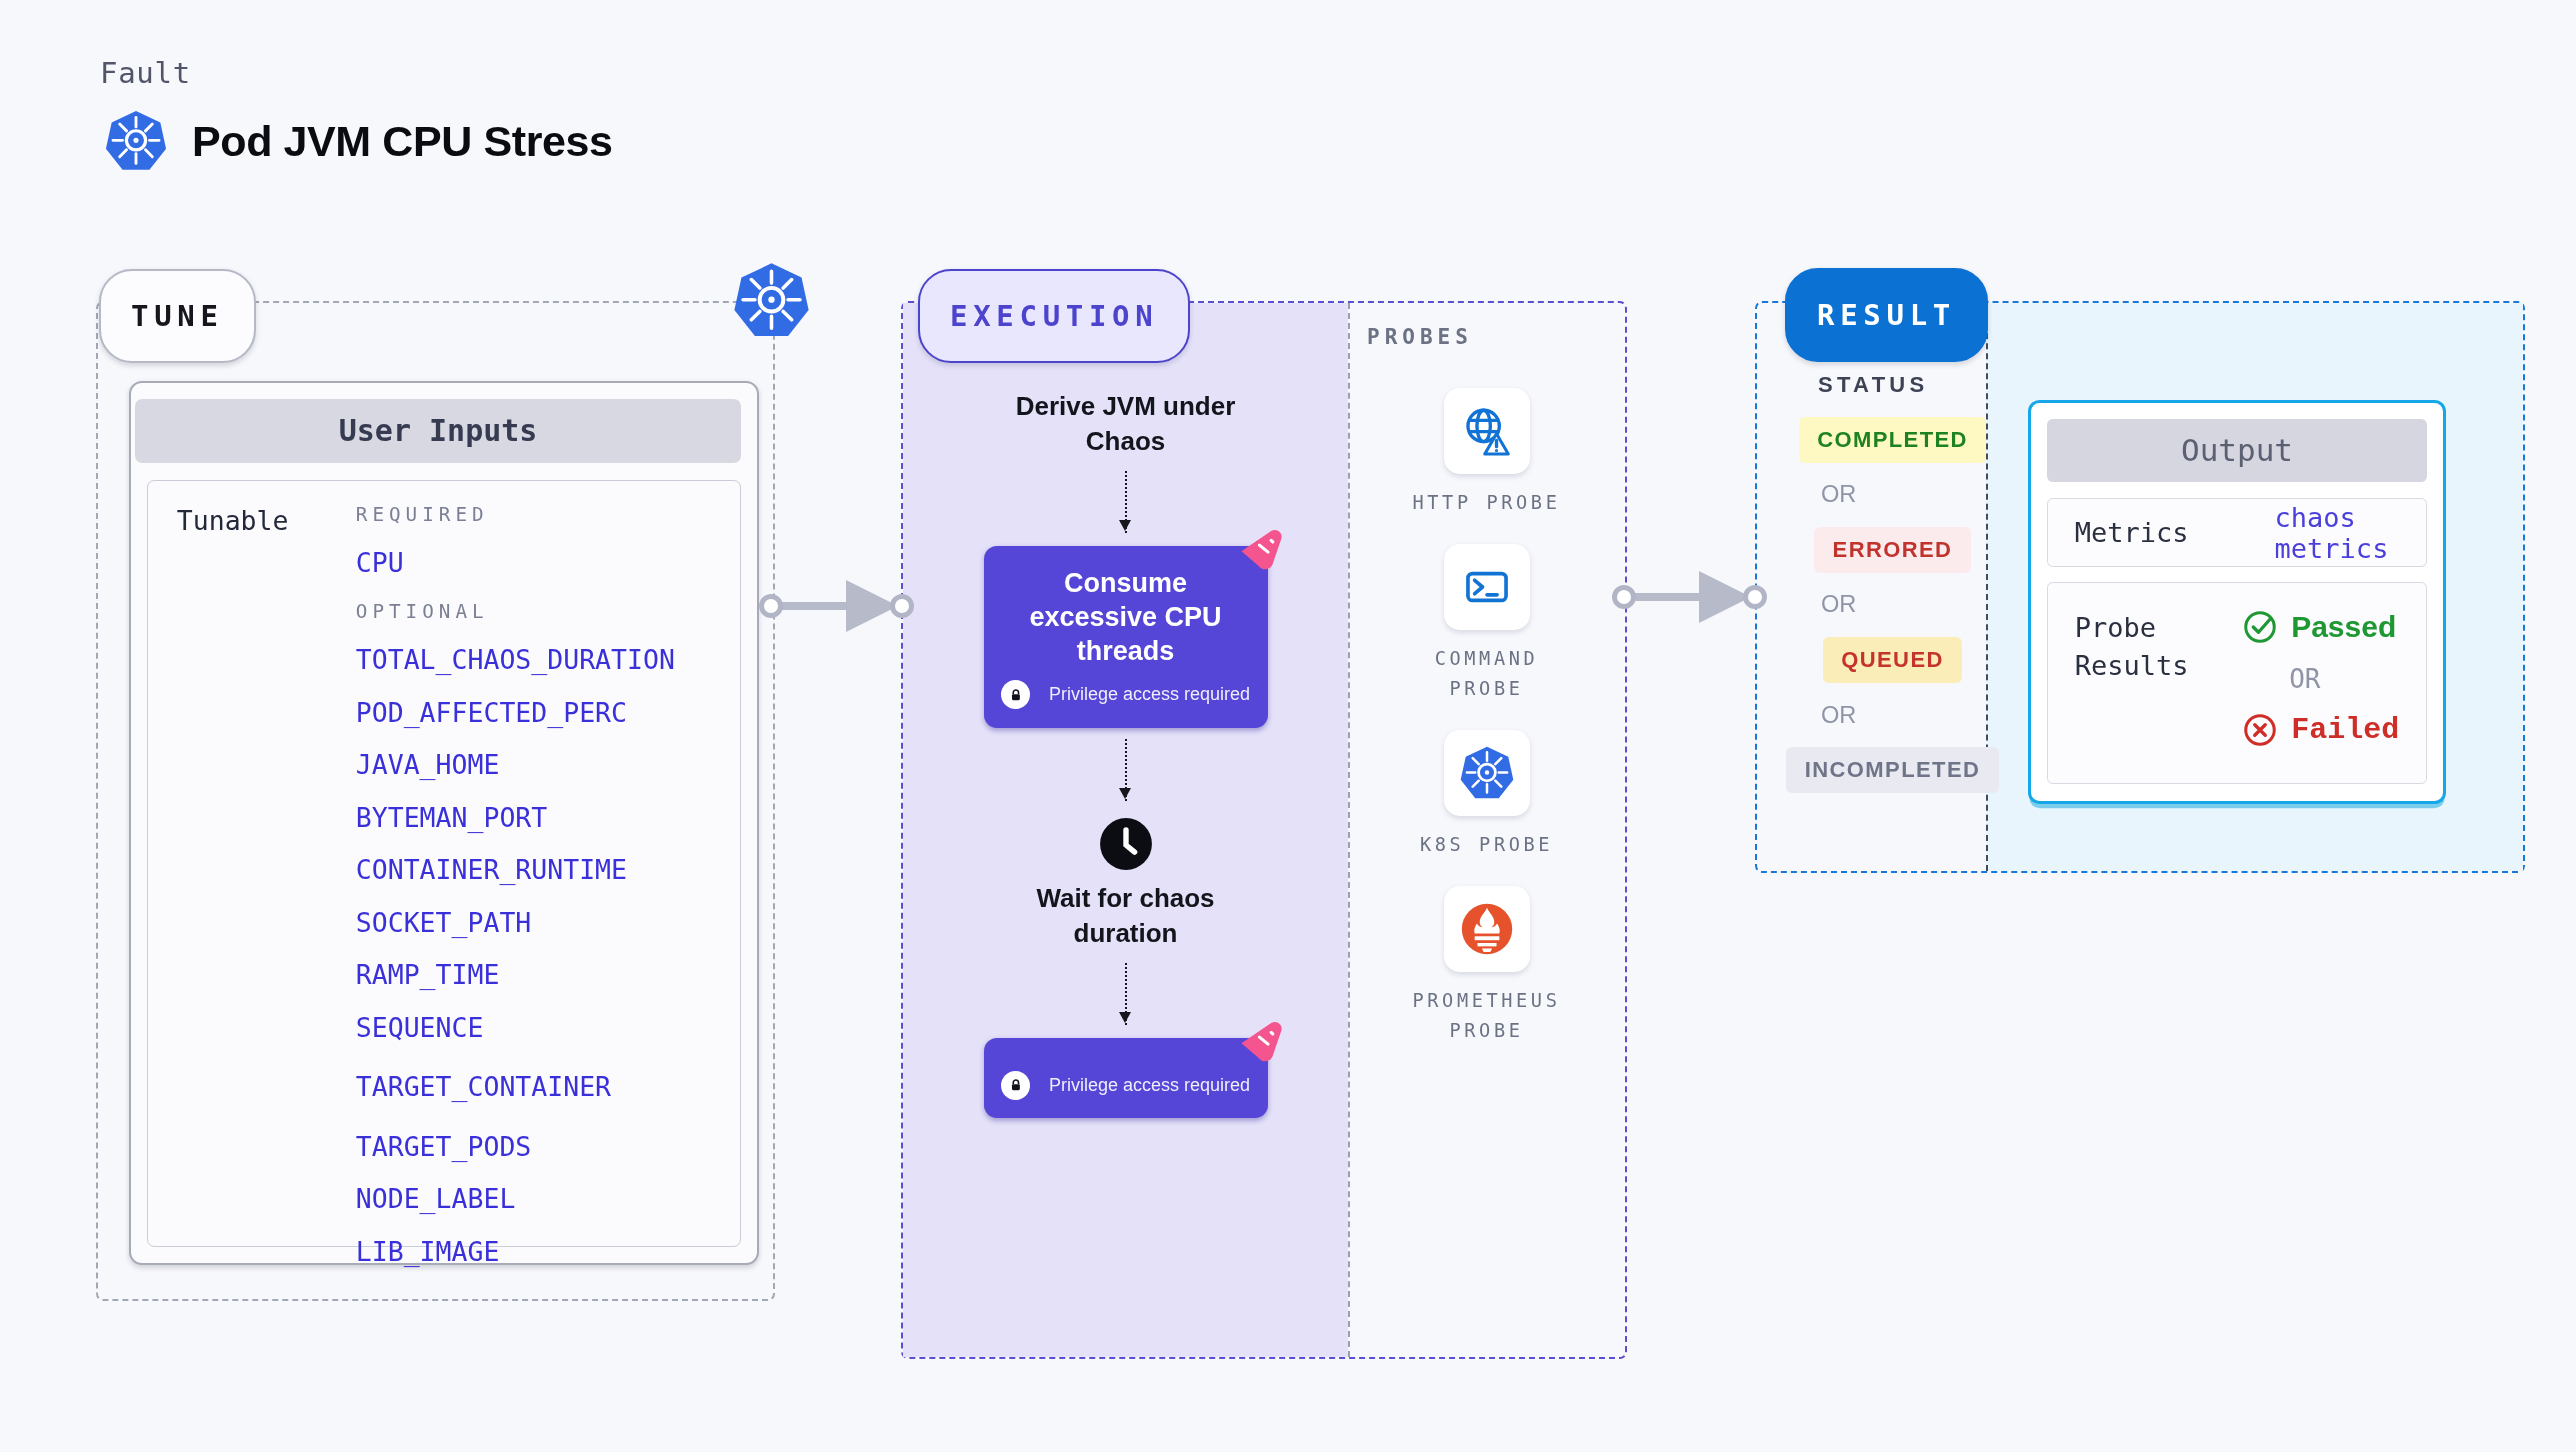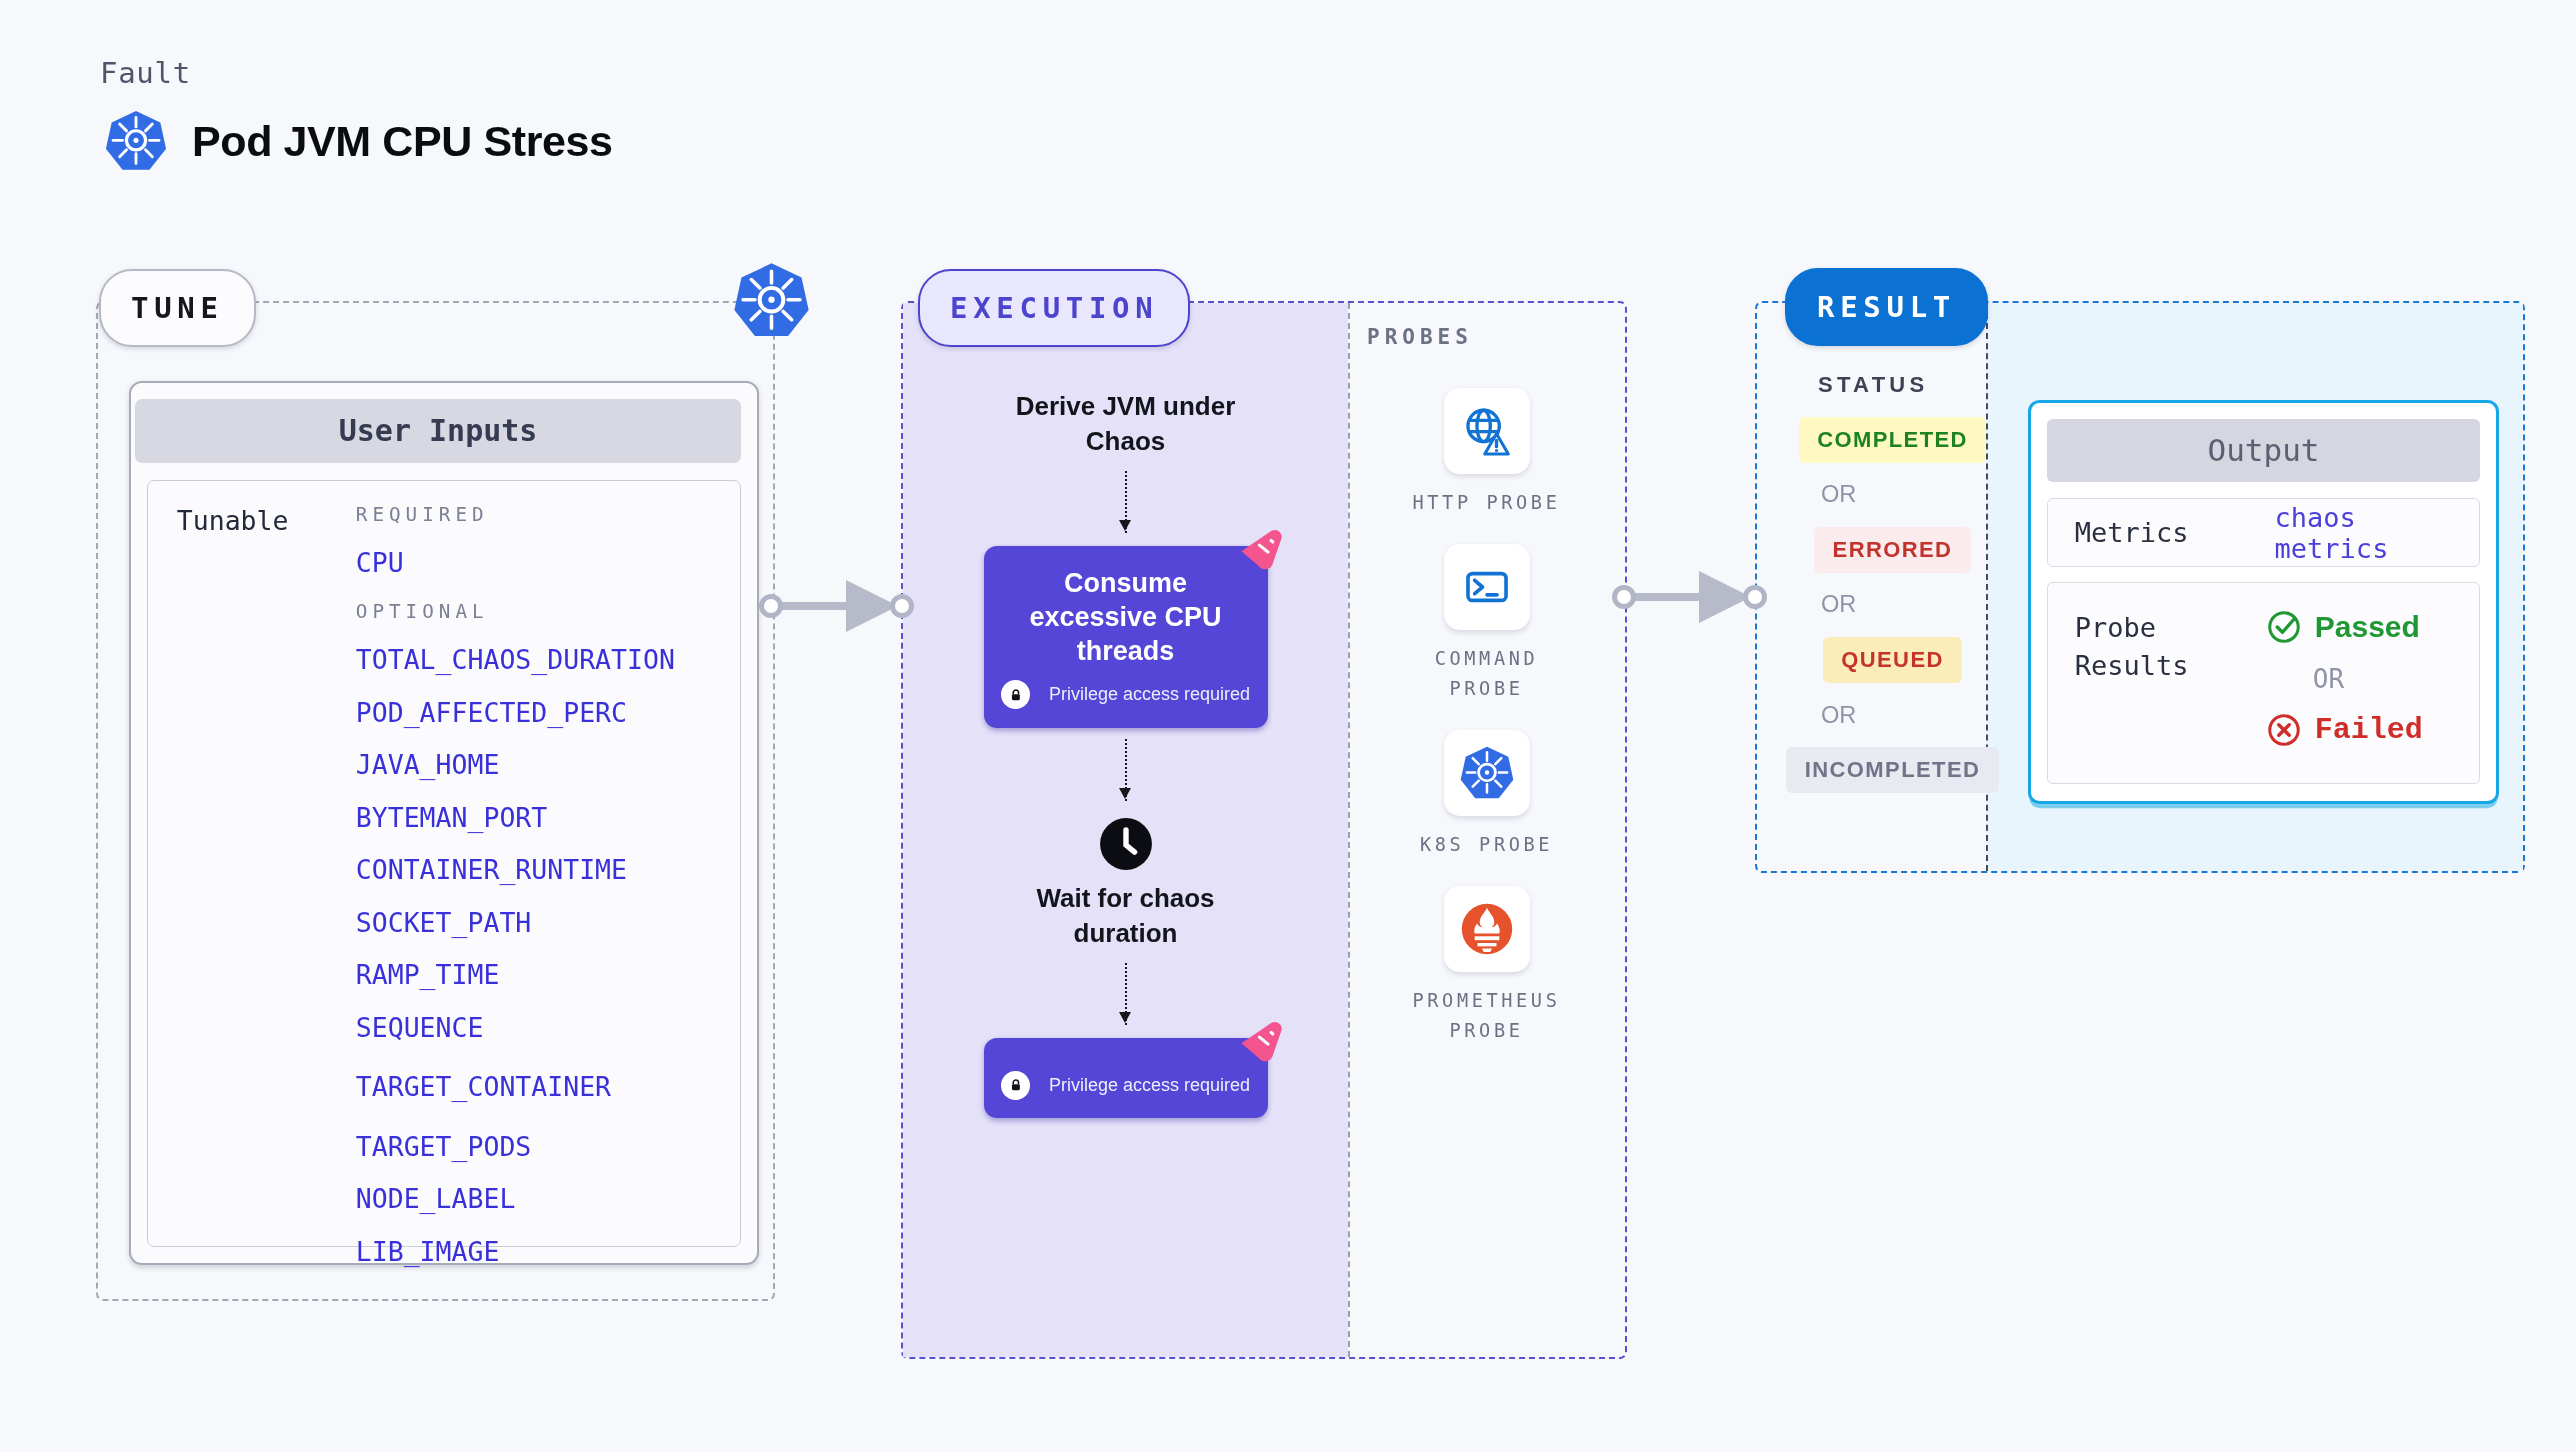--- a/index.html
+++ b/index.html
@@ -8,21 +8,21 @@
   .mono{font-family:"DejaVu Sans Mono",monospace;}
 
   
   .eyebrow{position:absolute;left:100px;top:56px;font-family:"DejaVu Sans Mono",monospace;font-size:29px;color:#50556a;letter-spacing:0.7px;}
   .title-row{position:absolute;left:104px;top:109px;display:flex;align-items:center;gap:24px;}
   .title-k8s{width:64px;height:64px;flex:0 0 auto;}
   .page-title{font-size:43px;font-weight:700;color:#0b0c11;letter-spacing:-0.4px;}
 
   
   .pill{position:absolute;height:62px;display:inline-flex;align-items:center;justify-content:center;
-        padding:6px 30px;border-radius:33px;font-family:"DejaVu Sans Mono",monospace;font-weight:700;
+        padding:14px 30px;border-radius:33px;font-family:"DejaVu Sans Mono",monospace;font-weight:700;
         font-size:29px;letter-spacing:5.7px;z-index:5;box-shadow:0 2.1px 5px rgba(60,65,90,.18);}
   .pill-tune{left:99px;top:269px;background:#fcfcfe;border:2.1px solid #b4b9c5;color:#15171d;}
   .pill-exec{left:918px;top:269px;background:#e9e7fd;border:2.9px solid #4d44cd;color:#4d44cd;}
   .pill-result{left:1785px;top:268px;background:#0b72d4;border:2.9px solid #0b72d4;color:#fff;}
 
   
   .tune-box{position:absolute;left:96px;top:301px;width:675px;height:996px;border:2.1px dashed #a2a7b4;border-radius:7.2px;}
   .exec-box{position:absolute;left:901px;top:301px;width:722px;height:1054px;border:2.1px dashed #5a50cf;border-radius:7.2px;}
   .exec-lav{position:absolute;left:0;top:0;bottom:0;width:445px;background:#e4e1f9;}
   .probes-divider{position:absolute;left:445px;top:0;bottom:0;width:0;border-left:2.1px dashed #9ba0ad;}
@@ -86,21 +86,21 @@
   
   .status-col{position:absolute;left:44px;top:69px;width:183px;display:flex;flex-direction:column;align-items:center;gap:18.6px;}
   .status-heading{align-self:flex-start;padding-left:17px;font-size:22px;font-weight:700;letter-spacing:4.3px;color:#3d4354;}
   .badge{font-size:22px;font-weight:700;letter-spacing:1.4px;padding:10px 18.6px;border-radius:5.7px;white-space:nowrap;}
   .badge-completed{background:#fef9c3;color:#1e8220;}
   .badge-errored{background:#fcebec;color:#c1342e;}
   .badge-queued{background:#fbedb7;color:#c4332d;}
   .badge-incompleted{background:#e9eaf1;color:#6f7488;}
   .or-status{font-size:23.6px;font-weight:500;color:#8f94a7;align-self:flex-start;padding-left:20px;}
 
-  .output-card{position:absolute;left:271px;top:97px;width:471px;height:404px;background:#fff;border:3.6px solid #16a7e8;
+  .output-card{position:absolute;left:271px;top:97px;width:418px;height:404px;background:#fff;border:3.6px solid #16a7e8;
                border-radius:11.5px;box-sizing:border-box;box-shadow:0 5.7px 0 -1.4px #7bcdee;}
   .out-header{position:absolute;left:15.8px;right:15.8px;top:15.8px;height:63px;background:#d6d6e0;border-radius:5.7px;
               display:flex;align-items:center;justify-content:center;font-family:"DejaVu Sans Mono",monospace;
               font-size:31px;color:#5b6073;}
   .out-row1{position:absolute;left:15.8px;right:15.8px;top:95px;height:69px;border:1.4px solid #d7d9e3;border-radius:5.7px;
             background:#fcfcfe;display:flex;align-items:center;padding:0 27px;box-sizing:border-box;}
   .out-metrics-label{font-family:"DejaVu Sans Mono",monospace;font-size:27px;color:#2b3040;}
   .out-metrics-value{font-family:"DejaVu Sans Mono",monospace;font-size:27px;color:#4b40da;margin-left:86px;}
   .out-row2{position:absolute;left:15.8px;right:15.8px;top:179px;bottom:17px;border:1.4px solid #d7d9e3;border-radius:5.7px;
             background:#fcfcfe;display:flex;padding:26px 27px;box-sizing:border-box;}

